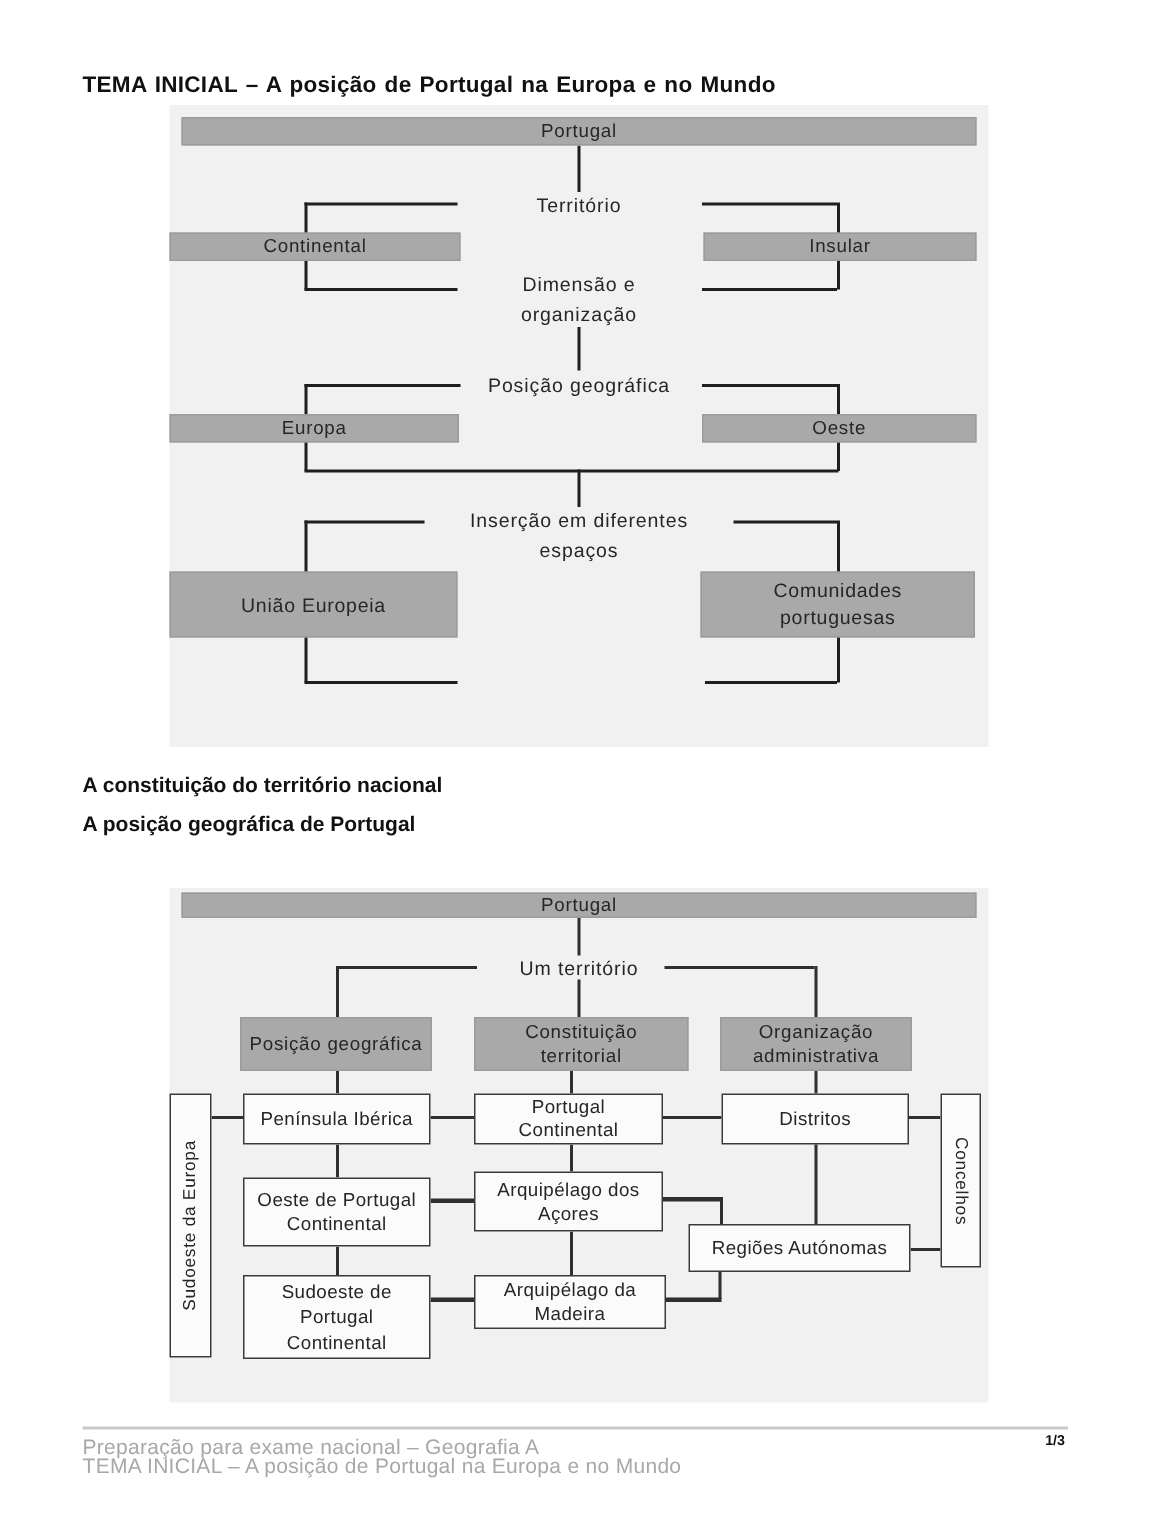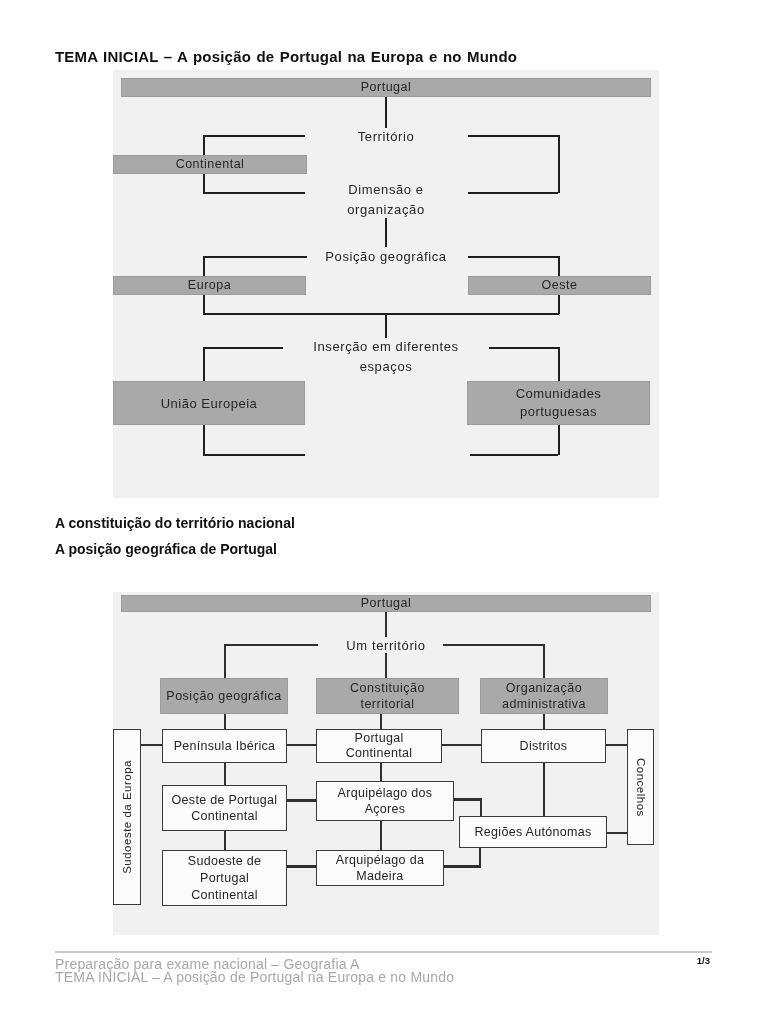--- a/index.html
+++ b/index.html
@@ -73,20 +73,23 @@
     <div class="vl" style="left:445px;top:277px;height:108px;"></div>
     <div class="hl" style="left:90px;top:384px;width:102px;"></div>
     <div class="hl" style="left:357px;top:384px;width:88px;"></div>
 
     <div class="bar" style="left:8px;top:8px;width:530px;height:19px;">
       <span>Portugal</span>
     </div>
     <div class="ctext" style="top:57px;">Território</div>
     <div class="bar" style="left:0;top:85px;width:194px;height:19px;">
       <span>Continental</span>
+    </div>
+    <div class="bar" style="left:356px;top:85px;width:182px;height:19px;">
+      <span>Insular</span>
     </div>
     <div class="ctext" style="top:110px;">
       <div>Dimensão e</div>
       <div>organização</div>
     </div>
     <div class="ctext" style="top:177px;">Posição geográfica</div>
     <div class="bar" style="left:0;top:206px;width:193px;height:19px;">
       <span>Europa</span>
     </div>
     <div class="bar" style="left:355px;top:206px;width:183px;height:19px;">
@@ -164,21 +167,21 @@
     <div class="wbox" style="left:0;top:137px;width:28px;height:176px;">
       <span class="vtext-up">Sudoeste da Europa</span>
     </div>
     <div class="wbox" style="left:514px;top:137px;width:27px;height:116px;">
       <span class="vtext-down">Concelhos</span>
     </div>
     <div class="wbox" style="left:49px;top:193px;width:125px;height:46px;">
       <div>Oeste de Portugal</div>
       <div>Continental</div>
     </div>
-    <div class="wbox" style="left:203px;top:189px;width:138px;height:40px;">
+    <div class="wbox" style="left:203px;top:189px;width:126px;height:40px;">
       <div>Arquipélago dos</div>
       <div>Açores</div>
     </div>
     <div class="wbox" style="left:346px;top:224px;width:148px;height:32px;">
       <span>Regiões Autónomas</span>
     </div>
     <div class="wbox" style="left:49px;top:258px;width:125px;height:56px;line-height:17px;">
       <div>Sudoeste de</div>
       <div>Portugal</div>
       <div>Continental</div>

